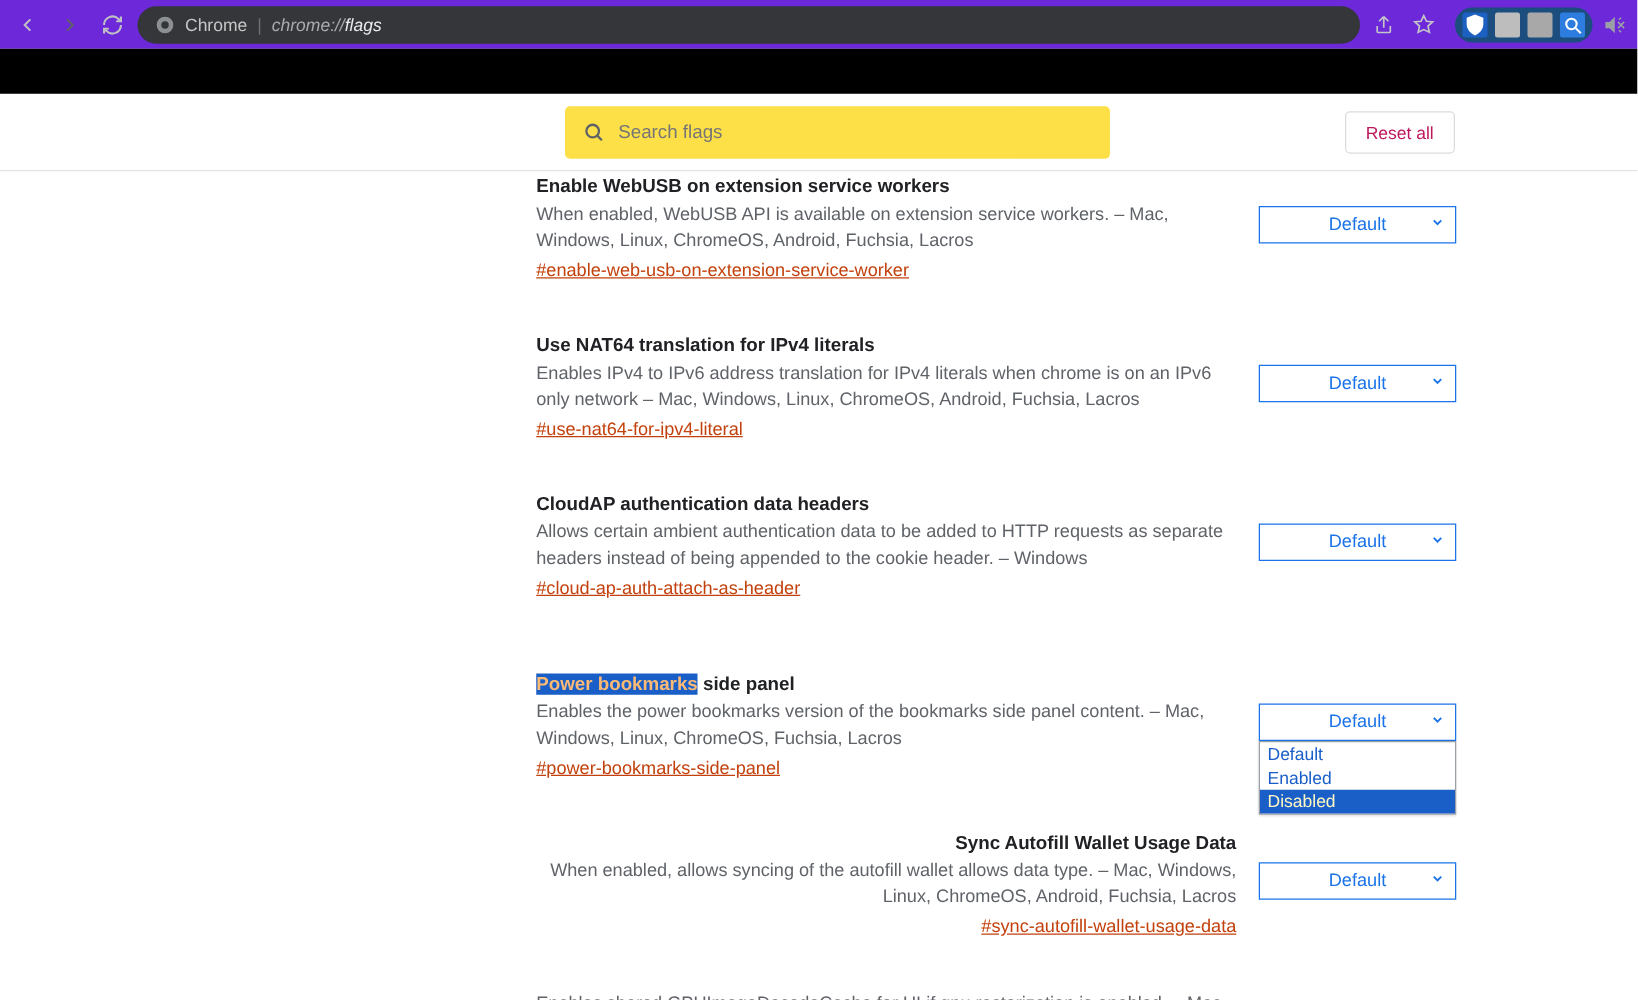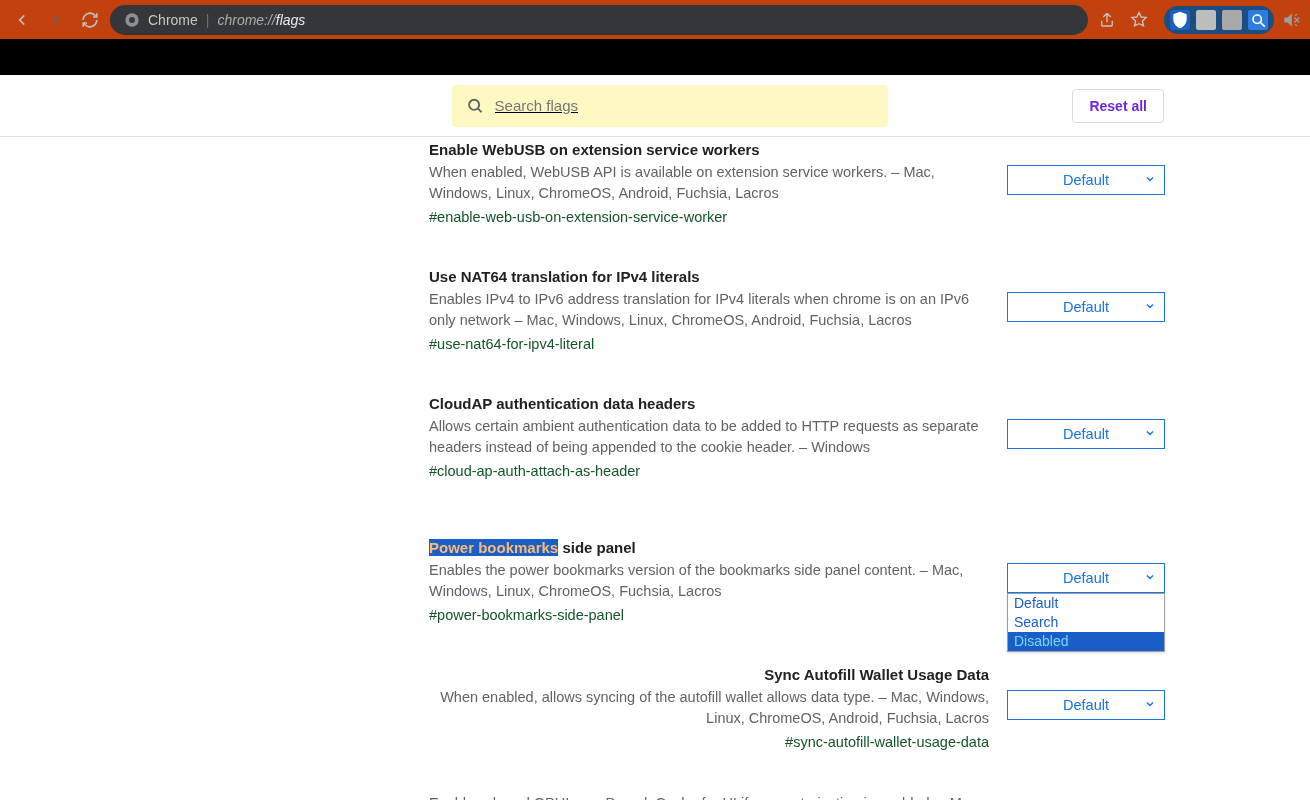--- a/index.html
+++ b/index.html
@@ -6,21 +6,21 @@
   body {
     font-family: "Segoe UI", Arial, sans-serif;
     background: #fff;
     width: 1310px;
     height: 800px;
     overflow: hidden;
     position: relative;
   }
   
   .browser-bar {
-    background: #c2410c;
+    background: #6d28d9;
     height: 39px;
     display: flex;
     align-items: center;
     padding: 0 8px;
     gap: 6px;
   }
   .nav-arrow, .reload-icon {
     width: 28px;
     height: 28px;
     display: flex;
@@ -92,46 +92,45 @@
     display: flex;
     align-items: center;
     justify-content: space-between;
     padding: 10px 146px 10px 146px;
     border-bottom: 1px solid #e3e3e3;
     height: 62px;
   }
   .search-wrap {
     width: 436px;
     height: 42px;
-    background: #fef9c3;
+    background: #fde047;
     border-radius: 4px;
     display: flex;
     align-items: center;
     padding: 0 14px;
     gap: 10px;
     margin-left: 306px;
-    text-decoration: underline;
   }
   .search-wrap input {
     border: none;
     background: transparent;
     outline: none;
     font-size: 15px;
     color: #5f6368;
     width: 100%;
   }
   .reset-btn {
     border: 1px solid #dadce0;
     background: #fff;
-    color: #6d28d9;
+    color: #be185d;
     font-size: 14px;
     padding: 8px 16px;
     border-radius: 4px;
     cursor: pointer;
-    font-weight: 700;
+    font-weight: 400;
   }
 
   
   .content {
     padding: 0 146px 40px 146px;
     overflow-y: auto;
     height: calc(800px - 39px - 36px - 62px);
     position: relative;
   }
   .flag-title {
@@ -141,21 +140,22 @@
     margin-bottom: 4px;
   }
   .flag-desc {
     font-size: 14.5px;
     color: #5f6368;
     line-height: 1.45;
     margin-bottom: 4px;
   }
   .flag-anchor {
     font-size: 14.5px;
-    color: #14532d;
+    color: #c2410c;
+    text-decoration: underline;
     cursor: pointer;
   }
   .flag-select {
     width: 158px;
     height: 30px;
     border: 1px solid #1a73e8;
     background: #fff;
     color: #1a73e8;
     font-size: 14.5px;
     font-weight: 500;
@@ -190,21 +190,21 @@
   }
   .dropdown-open .opt {
     padding: 1px 6px;
     line-height: 17px;
     cursor: pointer;
     color:#1a5ec8;
     text-align:left;
   }
   .dropdown-open .opt.sel {
     background:#1a5ec8;
-    color:#7dd3fc;
+    color:#fef9c3;
   }
 
   
   .flag-row {
     display:flex;
     justify-content: space-between;
     align-items: flex-start;
   }
   .flag-left {
     margin-left: 283px;
@@ -339,21 +339,21 @@
       <div class="flag-left"><div class="flag-title"><span class="highlight">Power bookmarks</span><span> side panel</span></div><div class="flag-desc">Enables the power bookmarks version of the bookmarks side panel content. – Mac, Windows, Linux, ChromeOS, Fuchsia, Lacros</div><a class="flag-anchor">#power-bookmarks-side-panel</a></div>
       <div class="flag-right">
         <div class="flag-select">
           <span>Default</span>
           <span class="chev"><svg width="12" height="12" viewBox="0 0 24 24" fill="none" stroke="currentColor" stroke-width="3">
               <path d="M6 9l6 6 6-6"></path>
             </svg></span>
         </div>
         <div class="dropdown-open" style="top: 30px; left: 0px;">
           <div class="opt">Default</div>
-          <div class="opt">Search</div>
+          <div class="opt">Enabled</div>
           <div class="opt sel">Disabled</div>
         </div>
       </div>
     </div>
     <div class="flag-row" style="margin-bottom: 42px; text-align: right;">
       <div class="flag-left"><div class="flag-title">Sync Autofill Wallet Usage Data</div><div class="flag-desc">When enabled, allows syncing of the autofill wallet allows data type. – Mac, Windows, Linux, ChromeOS, Android, Fuchsia, Lacros</div><a class="flag-anchor">#sync-autofill-wallet-usage-data</a></div>
       <div class="flag-right">
         <div class="flag-select">
           <span>Default</span>
           <span class="chev"><svg width="12" height="12" viewBox="0 0 24 24" fill="none" stroke="currentColor" stroke-width="3">

